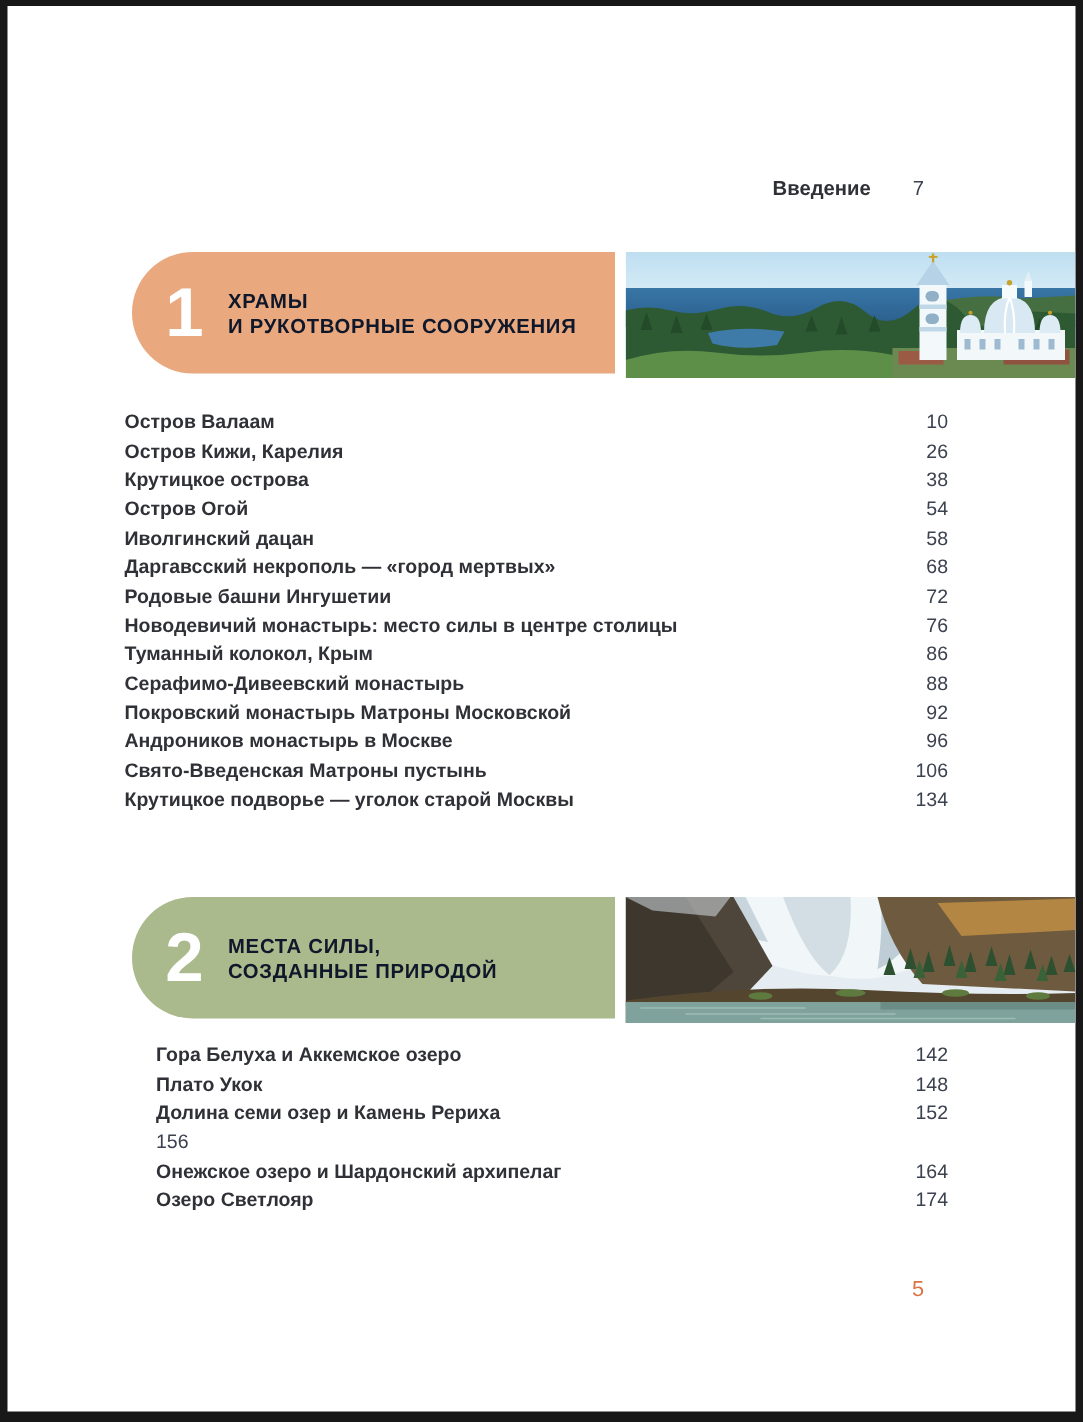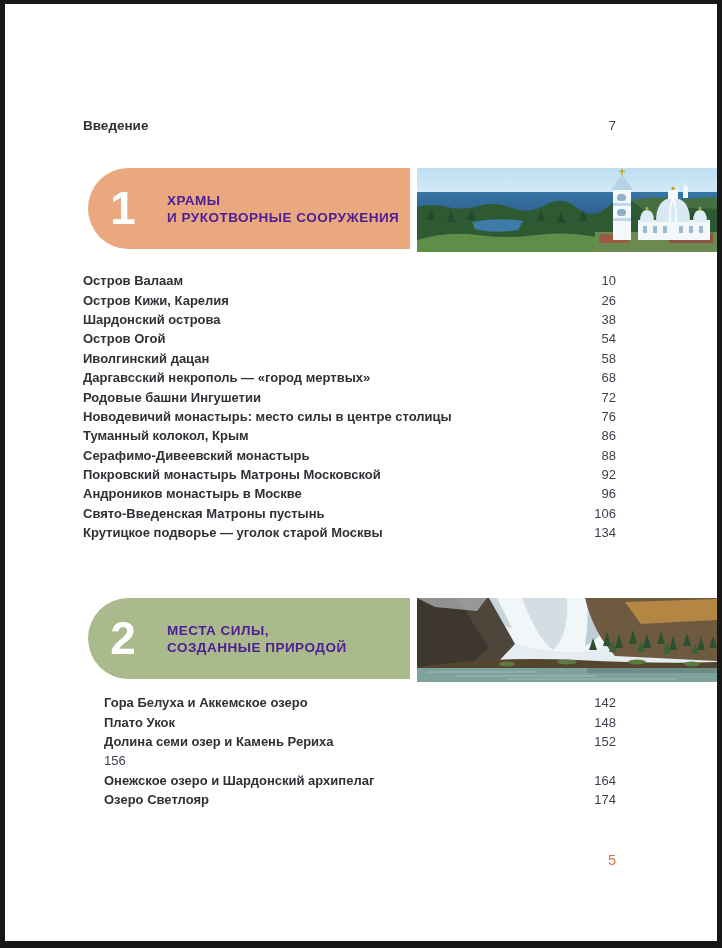--- a/index.html
+++ b/index.html
@@ -1,35 +1,35 @@
 <!DOCTYPE html>
 <html><head>
 <meta charset="utf-8">
 <style>
   * { margin:0; padding:0; box-sizing:border-box; }
   body { background:#101010; font-family:"Liberation Sans","DejaVu Sans",sans-serif; }
   .stage { position:relative; width:722px; height:948px; background:#181818; overflow:hidden; }
   .page  { position:absolute; left:5px; top:4px; width:712px; height:937px; background:#ffffff; }
 
   .toc-header { position:absolute; left:78px; right:101px; top:114px;
-                display:flex; justify-content:space-between; align-items:baseline; }
+                display:flex; justify-content:flex-end; align-items:baseline;gap:28px; }
   .toc-header .hdr-label { font-size:13.5px; font-weight:700; color:#2f3136; }
   .toc-header .hdr-page  { font-size:13.5px; font-weight:400; color:#3c4250; }
 
   .section-banner { position:absolute; left:83px; width:322px; height:81px;
                     border-radius:41px 0 0 41px; display:flex; align-items:center; }
   .banner-number { width:46px; margin-left:12px; text-align:center; color:#ffffff;
                    font-size:46px; font-weight:700; line-height:1; padding-bottom:2px; }
-  .banner-title  { margin-left:21px; color:#4c1d95; font-size:13.5px; font-weight:700;
+  .banner-title  { margin-left:6px; color:#0f172a; font-size:13.5px; font-weight:700;
                    line-height:17px; letter-spacing:0.5px; text-transform:uppercase; }
 
   .section-photo { position:absolute; left:412px; width:300px; height:84px; overflow:hidden; }
   .section-photo svg { display:block; width:100%; height:100%; }
 
-  .toc-list { position:absolute; left:78px; right:101px; }
+  .toc-list { position:absolute; left:78px; right:85px; }
   .toc-row  { display:flex; justify-content:space-between; align-items:center; height:19.4px; }
   .toc-title { font-size:13px; font-weight:700; color:#2f3136; white-space:nowrap; }
   .toc-page  { font-size:13px; font-weight:400; color:#3c4250; }
 
   .footer-page { position:absolute; right:101px; top:848px; font-size:14.5px;
                  font-weight:400; color:#DD7345; }
 </style>
 </head>
 <body>
 
@@ -113,21 +113,21 @@
     <div class="toc-list" style="top:267px;">
         <div class="toc-row">
           <span class="toc-title">Остров Валаам</span>
           <span class="toc-page">10</span>
         </div>
         <div class="toc-row">
           <span class="toc-title">Остров Кижи, Карелия</span>
           <span class="toc-page">26</span>
         </div>
         <div class="toc-row">
-          <span class="toc-title">Шардонский острова</span>
+          <span class="toc-title">Крутицкое острова</span>
           <span class="toc-page">38</span>
         </div>
         <div class="toc-row">
           <span class="toc-title">Остров Огой</span>
           <span class="toc-page">54</span>
         </div>
         <div class="toc-row">
           <span class="toc-title">Иволгинский дацан</span>
           <span class="toc-page">58</span>
         </div>

